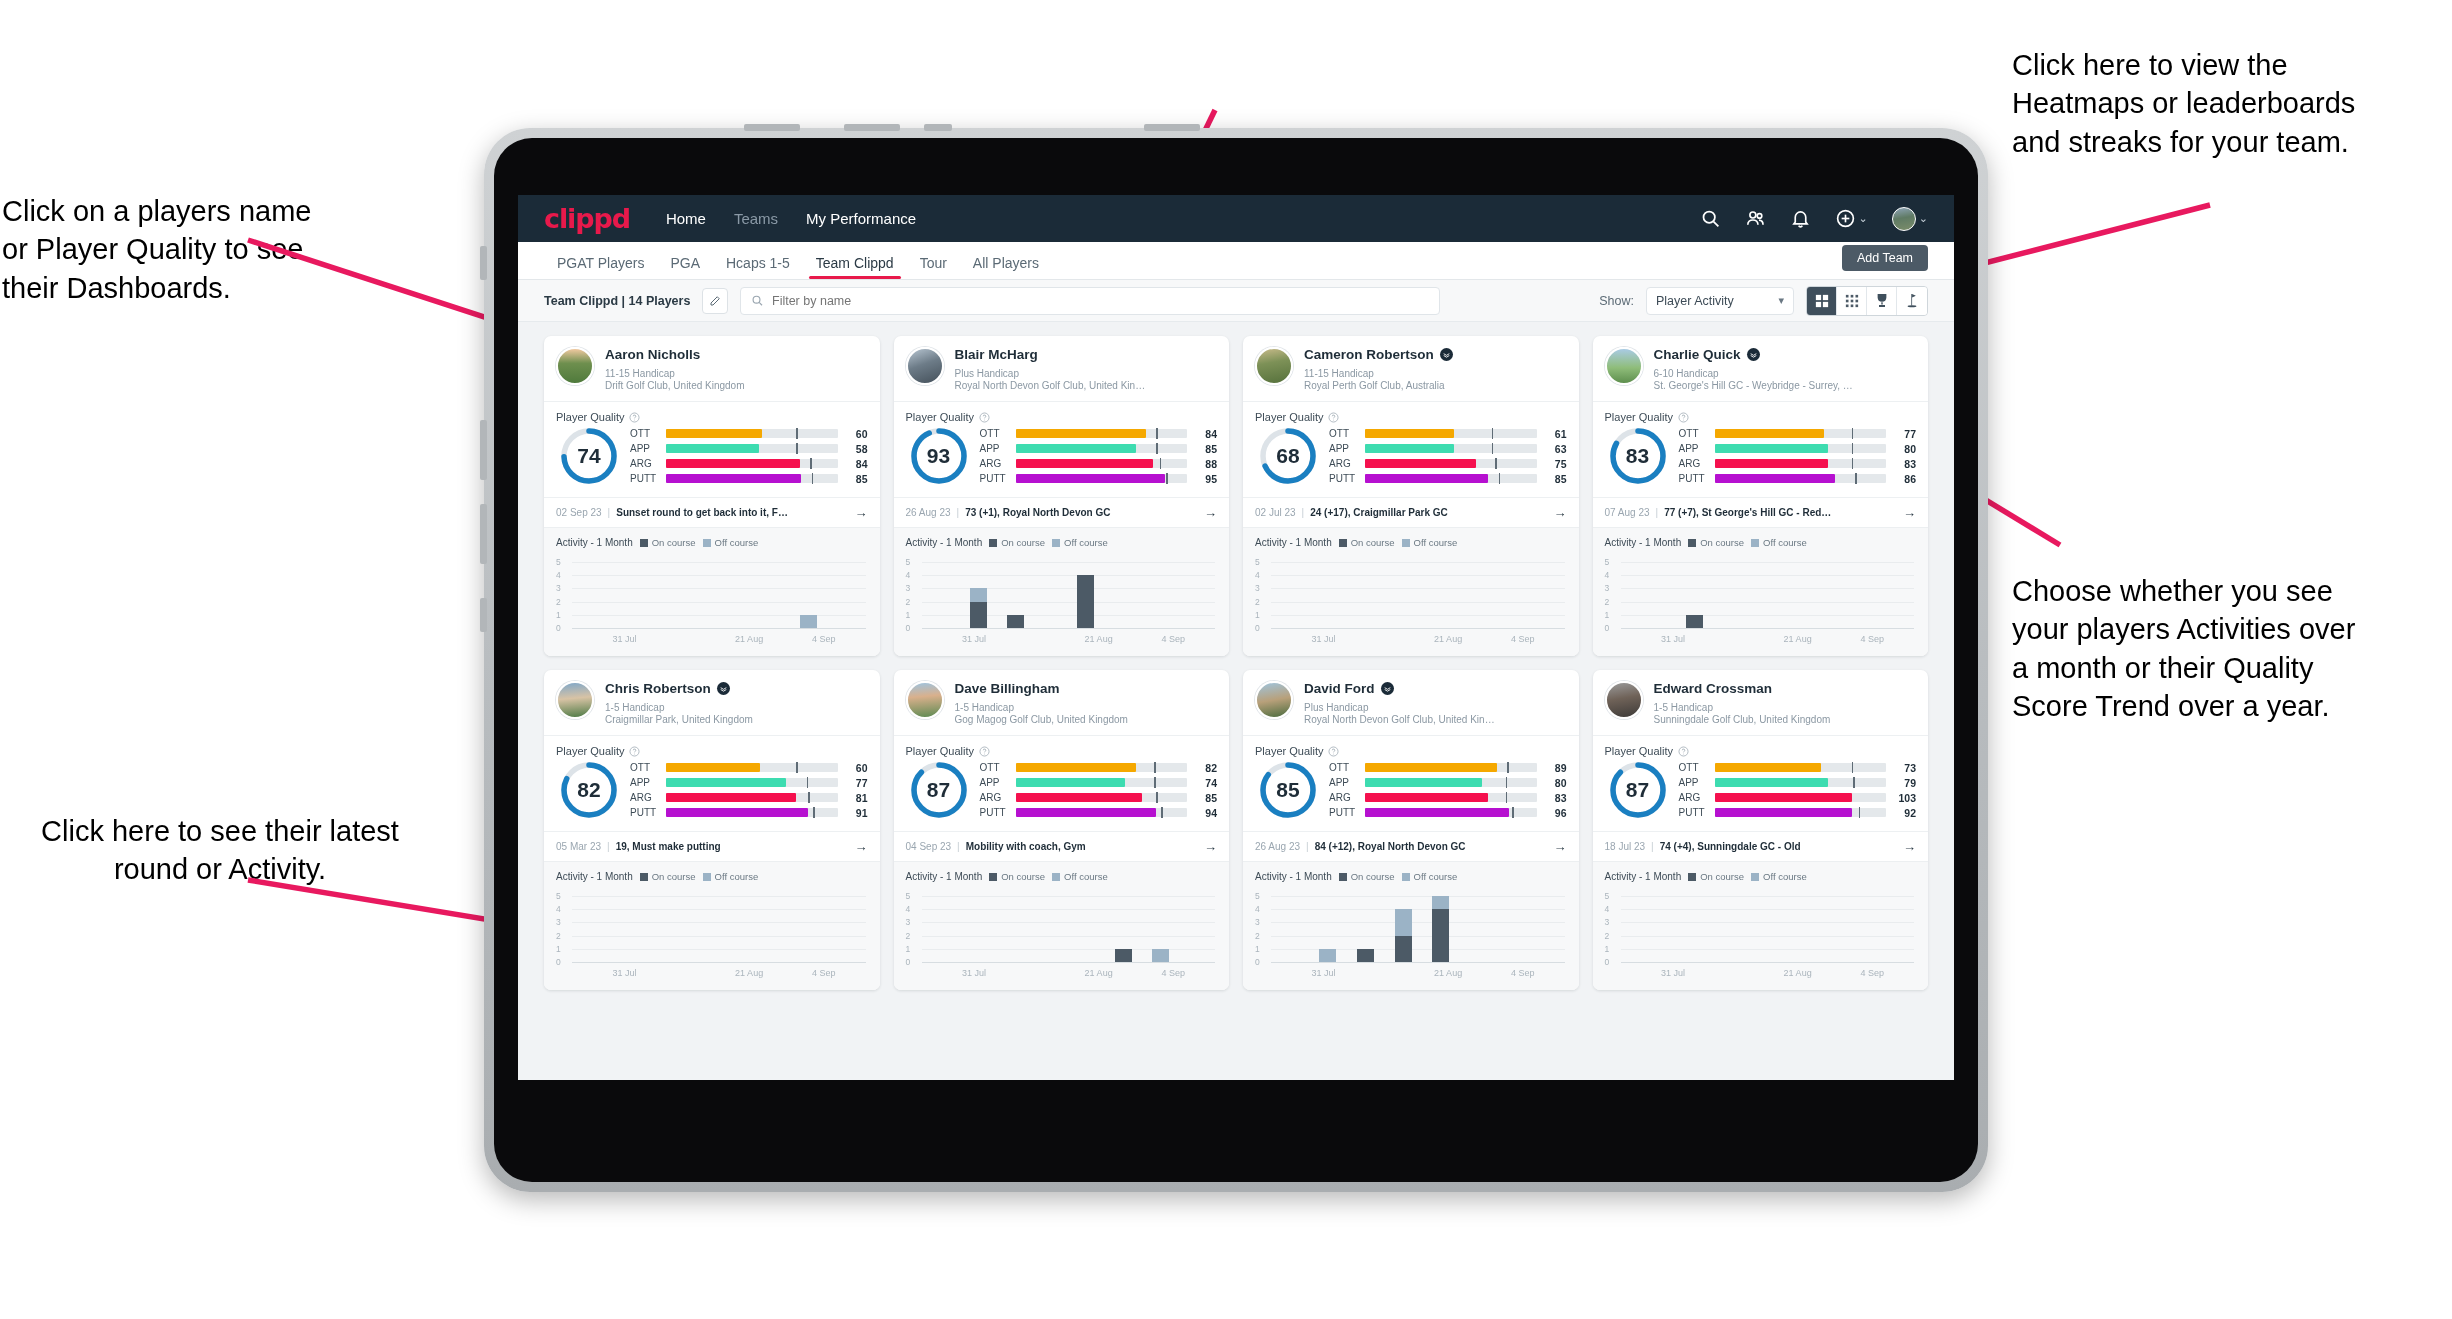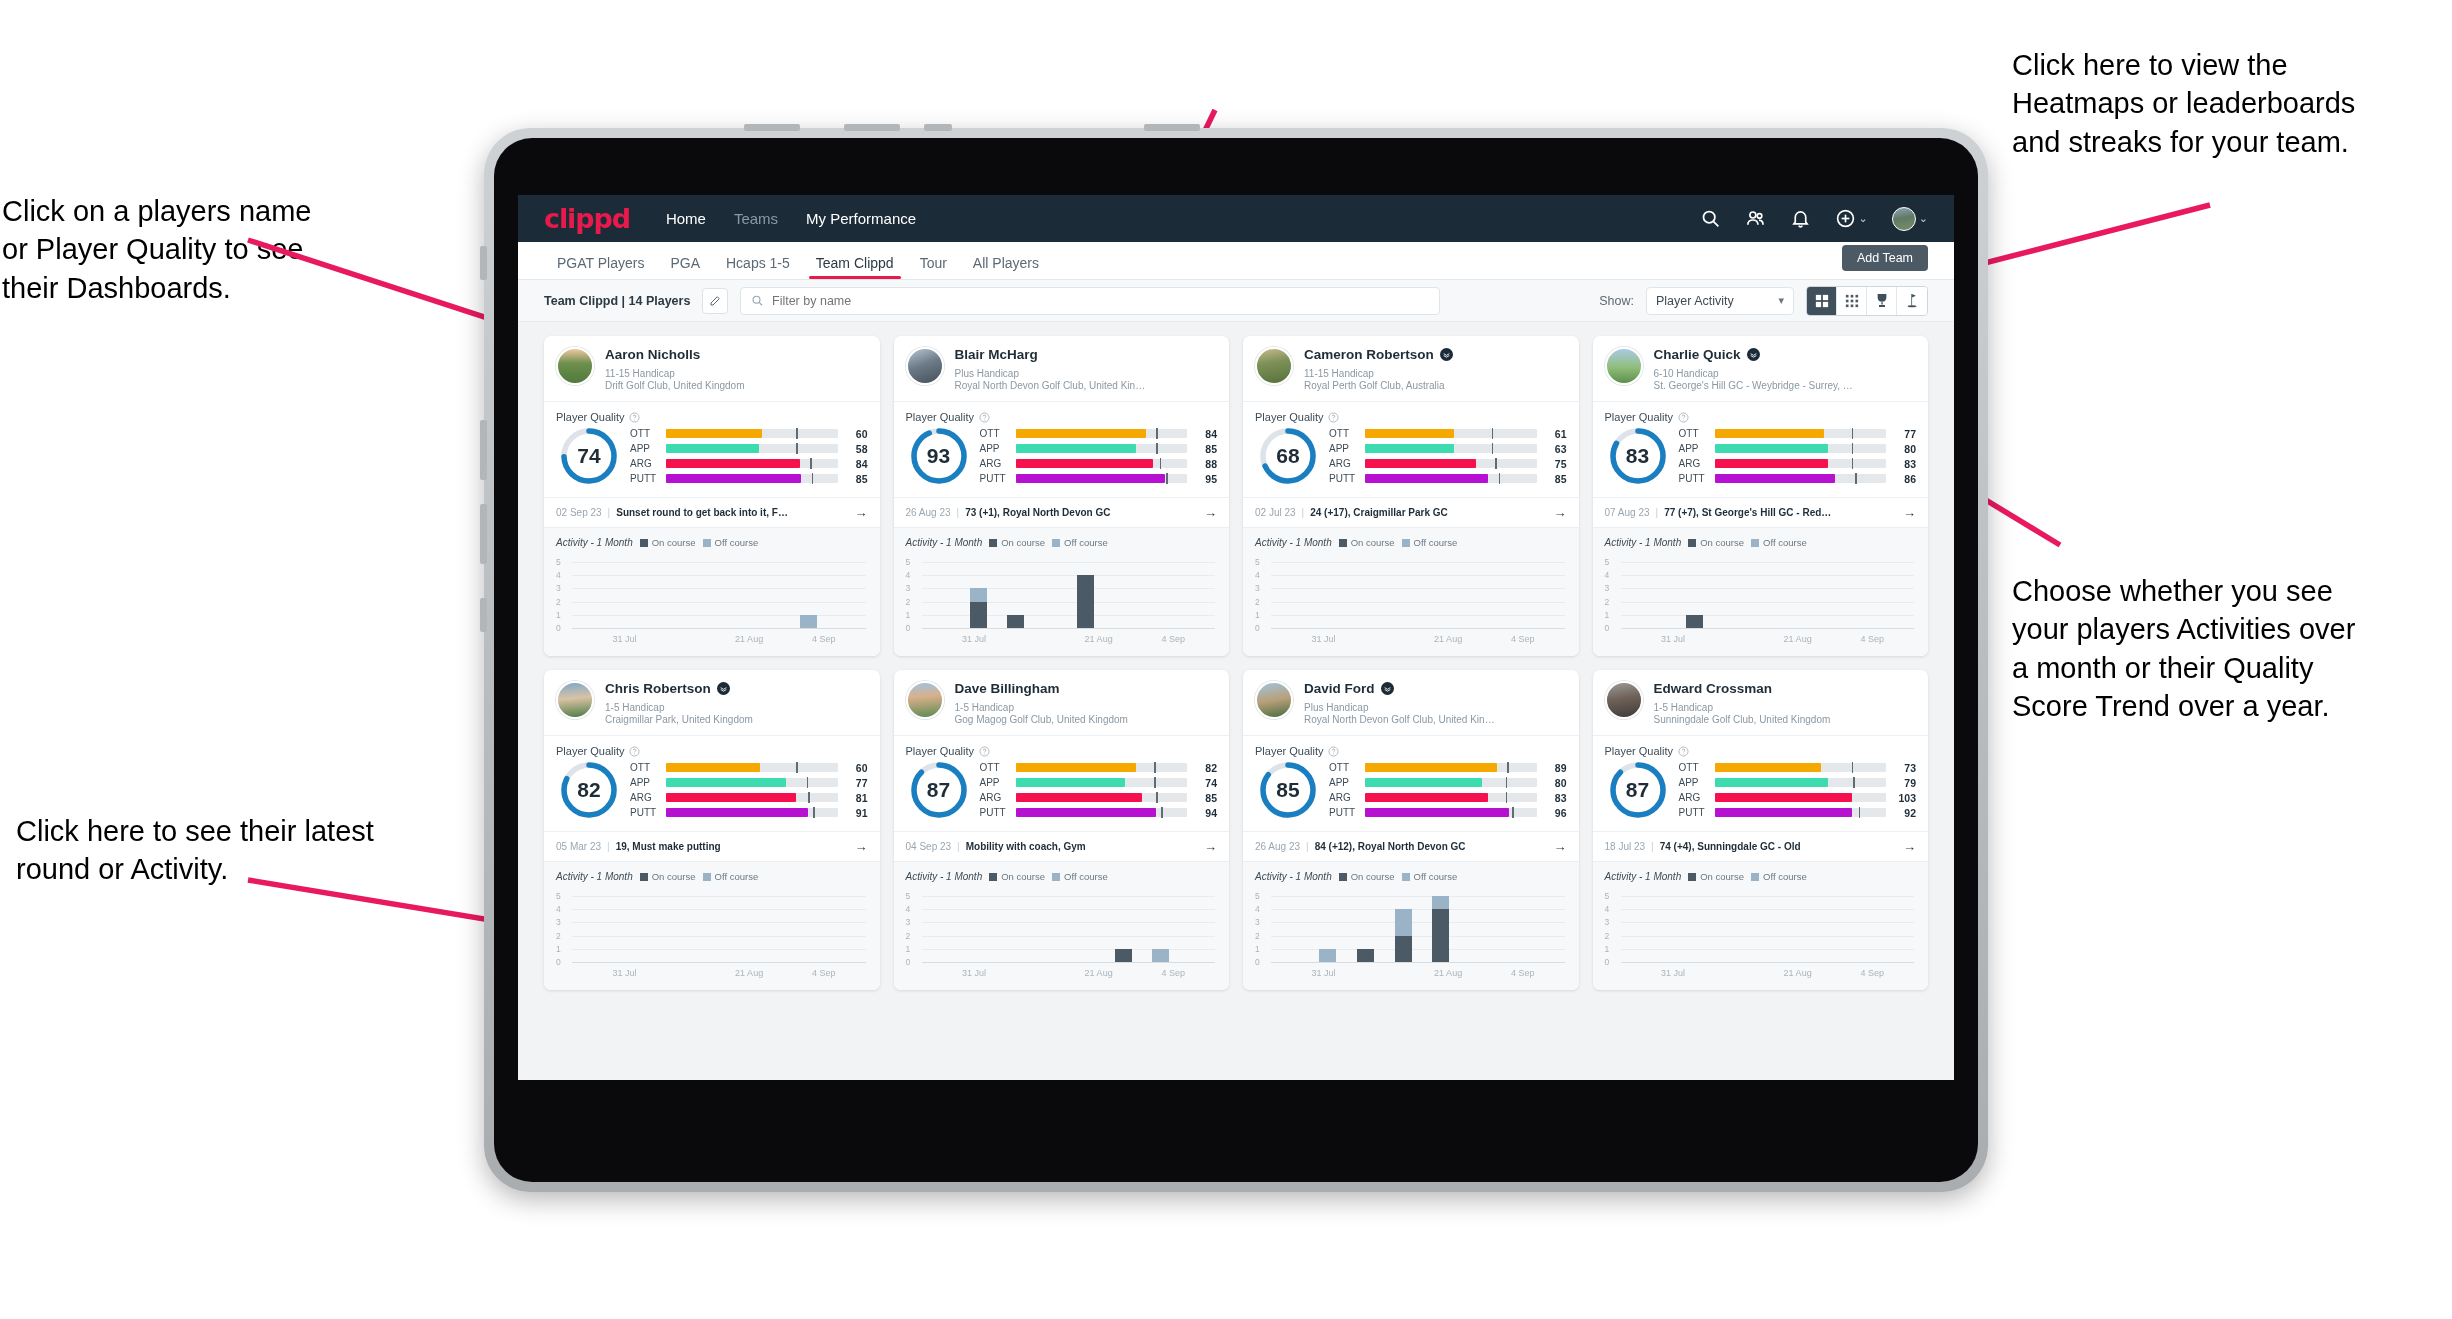--- a/index.html
+++ b/index.html
@@ -15,21 +15,21 @@
   .callout {
     position: absolute;
     font-size: 29px;
     line-height: 1.32;
     color: #000000;
     font-family: "Liberation Sans", sans-serif;
     white-space: pre-line;
   }
   #callout-top      { left: 1120px; top: 60px;  width: 480px; text-align: left; }
   #callout-left-1   { left: 2px;   top: 192px; width: 400px; }
-  #callout-left-2   { left: 16px;   top: 812px; width: 440px; }
+  #callout-left-2   { left: 0;   top: 812px; width: 440px; text-align: center; }
   #callout-right-1  { left: 2012px; top: 46px;  width: 440px; }
   #callout-right-2  { left: 2012px; top: 572px; width: 440px; }
 
   .arrow-svg { position: absolute; overflow: visible; pointer-events: none; }
 
   
   #tablet {
     position: absolute;
     left: 484px; top: 128px;
     width: 1504px; height: 1064px;
@@ -207,21 +207,21 @@
     display: flex; align-items: center; gap: 6px;
     padding: 7px 12px; font-size: 10px; border-top: 1px solid #edf0f2;
   }
   .round-date { color: #9aa6b0; }
   .round-sep { color: #c6ced4; }
   .round-txt { color: #1f2d38; font-weight: 700; white-space: nowrap; overflow: hidden; text-overflow: ellipsis; flex: 1; }
   .round-arrow { color: #2b3a45; font-size: 13px; }
 
   .act-sec { background: #f7f8f9; padding: 9px 12px 10px 12px; border-top: 1px solid #eceff1; }
   .act-head { display: flex; align-items: center; gap: 7px; margin-bottom: 6px; }
-  .act-title { font-size: 10px; color: #3d4b56; font-style: italic; }
+  .act-title { font-size: 10px; color: #3d4b56; }
   .leg { display: flex; align-items: center; gap: 4px; font-size: 9.5px; color: #6a7883; }
   .swatch { width: 8px; height: 8px; display: inline-block; }
   .sw-on { background: #4c5a66; }
   .sw-off { background: #9bb3c6; }
 
   .chart { position: relative; height: 76px; padding-left: 16px; }
   .gridline { position: absolute; left: 16px; right: 2px; height: 1px; background: #e9ecee; }
   .gl-base { background: #d7dde1; }
   .ylab { position: absolute; left: 0; font-size: 8.5px; color: #aab4bc; transform: translateY(-50%); }
   .bars { position: absolute; left: 18px; right: 4px; bottom: 0; height: 66px; }

